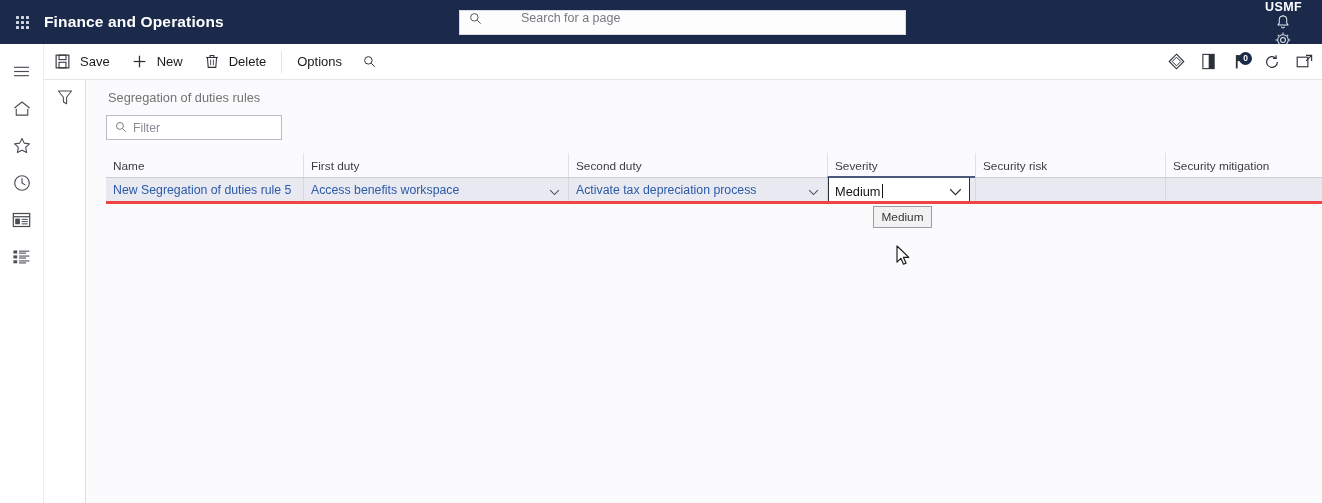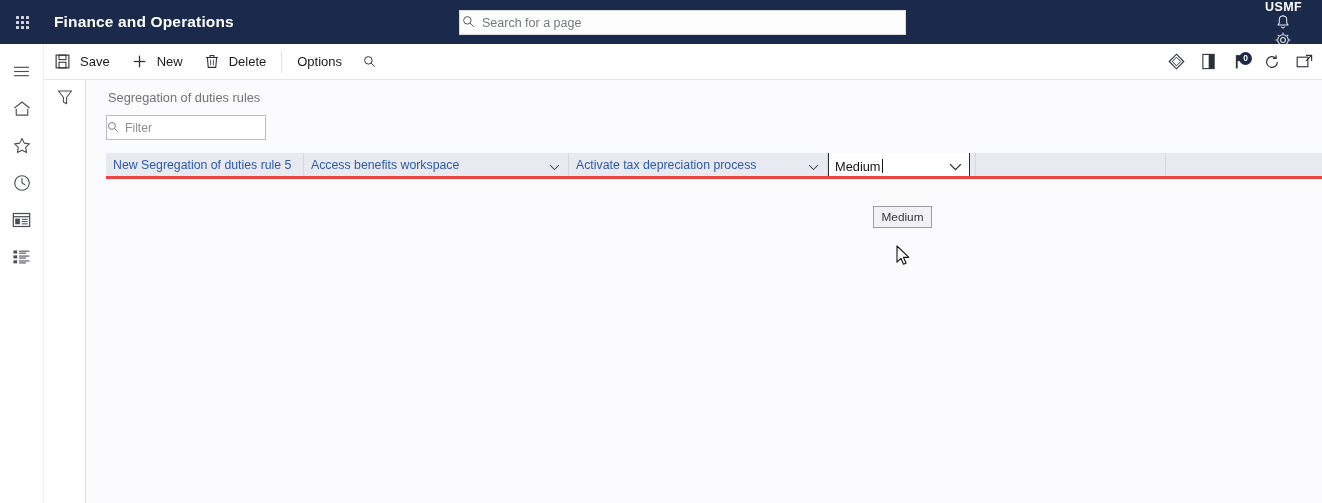--- a/index.html
+++ b/index.html
@@ -17,26 +17,26 @@
     background:#1b2a4b; display:flex; align-items:center;
   }
   .waffle {
     width:44px; height:44px; display:flex; align-items:center; justify-content:center;
     cursor:pointer;
   }
   .waffle-grid { display:grid; grid-template-columns:repeat(3,3px); grid-template-rows:repeat(3,3px); gap:2px; }
   .waffle-grid i { display:block; width:3px; height:3px; background:#cfd4e0; border-radius:0.5px; }
   .brand {
     color:#ffffff; font-size:15.5px; font-weight:bold; letter-spacing:.15px;
-    margin-left:10px; white-space:nowrap;
+    white-space:nowrap;
   }
   .navsearch {
     position:absolute; left:459px; top:10px; width:447px; height:25px;
-    background:#fdfdfd; border:1px solid #d8dbe2; display:flex; align-items:center;
-    padding-left:2px; cursor:text;
+    background:#fdfdfd; border:1px solid #d8dbe2; display:flex; 
+    padding-left:9px; cursor:text;gap:32px;
   }
   .navsearch .mag { margin-right:7px; flex:none; }
   .navsearch .ph { color:#75797f; font-size:12.5px; }
   .nav-right {
     position:absolute; right:8px; top:0; height:44px; display:flex; align-items:center; gap:0;flex-direction:column;
   }
   .nav-right .company {
     color:#ffffff; font-size:12.5px; font-weight:bold; letter-spacing:.4px;
     padding:0 12px; cursor:pointer;
   }
@@ -90,23 +90,23 @@
   
   .content {
     position:absolute; top:80px; left:87px; width:1235px; height:423px;
     background:#fbfbfd;
   }
   .page-title {
     position:absolute; left:21px; top:10px;
     font-size:12.8px; color:#737373;
   }
   .quickfilter {
-    position:absolute; left:19px; top:35px; width:160px; height:25px;
+    position:absolute; left:19px; top:35px; width:176px; height:25px;
     background:#ffffff; border:1px solid #b9bcc2;
-    display:flex; align-items:center; cursor:text;
+    display:flex; align-items:center; padding-left:8px; cursor:text;
   }
   .quickfilter .mag { margin-right:6px; flex:none; }
   .quickfilter .ph { color:#8a8e95; font-size:12.2px; }
 
   
   .grid { position:absolute; left:19px; top:73px; width:1216px; }
   .grid-head { display:flex; height:25px; border-bottom:1px solid #c9ccd2; background:#fbfbfd; }
   .grid-head .cell {
     font-size:11.8px; color:#3a3d42; padding:6px 0 0 7px;
     border-left:1px solid #e0e2e6; overflow:hidden; white-space:nowrap;
@@ -370,20 +370,28 @@
         <svg width="12" height="12" viewBox="0 0 16 16">
           <circle cx="6.6" cy="6.6" r="4.6" fill="none" stroke="#73777e" stroke-width="1.3"></circle>
           <line x1="10.1" y1="10.1" x2="14.4" y2="14.4" stroke="#73777e" stroke-width="1.3"></line>
         </svg>
       </span>
       <span class="ph">Filter</span>
     </div>
 
     <div class="grid">
 
+      <div class="grid-head">
+        <div class="cell" style="width:197px">Name</div>
+        <div class="cell" style="width:265px">First duty</div>
+        <div class="cell" style="width:259px">Second duty</div>
+        <div class="cell sev" style="width:148px">Severity</div>
+        <div class="cell" style="width:190px">Security risk</div>
+        <div class="cell" style="width:157px">Security mitigation</div>
+      </div>
 
       <div class="grid-row">
 
         <div class="cell" style="width:197px">New Segregation of duties rule 5</div>
 
         <div class="cell" style="width:265px">
           <span>Access benefits workspace</span>
           <span class="chev-inline">
             <svg width="11" height="7" viewBox="0 0 12 8">
               <path d="M1 1.3L6 6.3l5-5" fill="none" stroke="#4a5565" stroke-width="1.25"></path>

